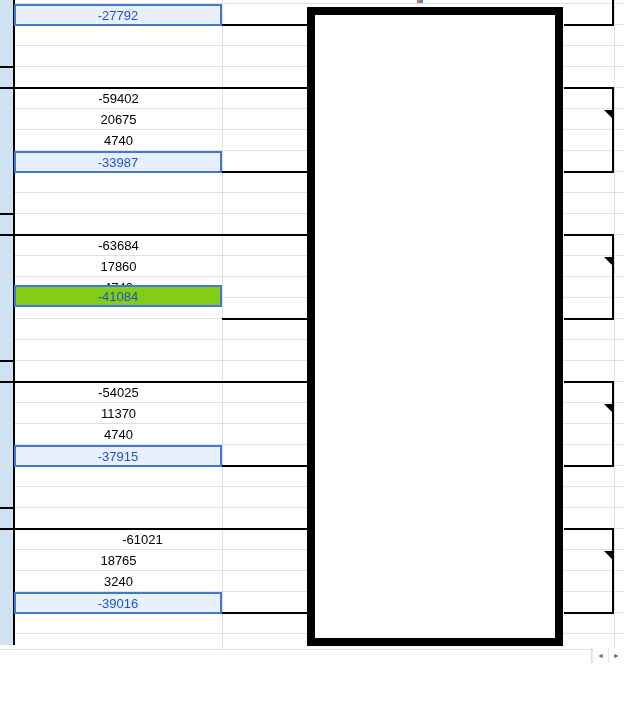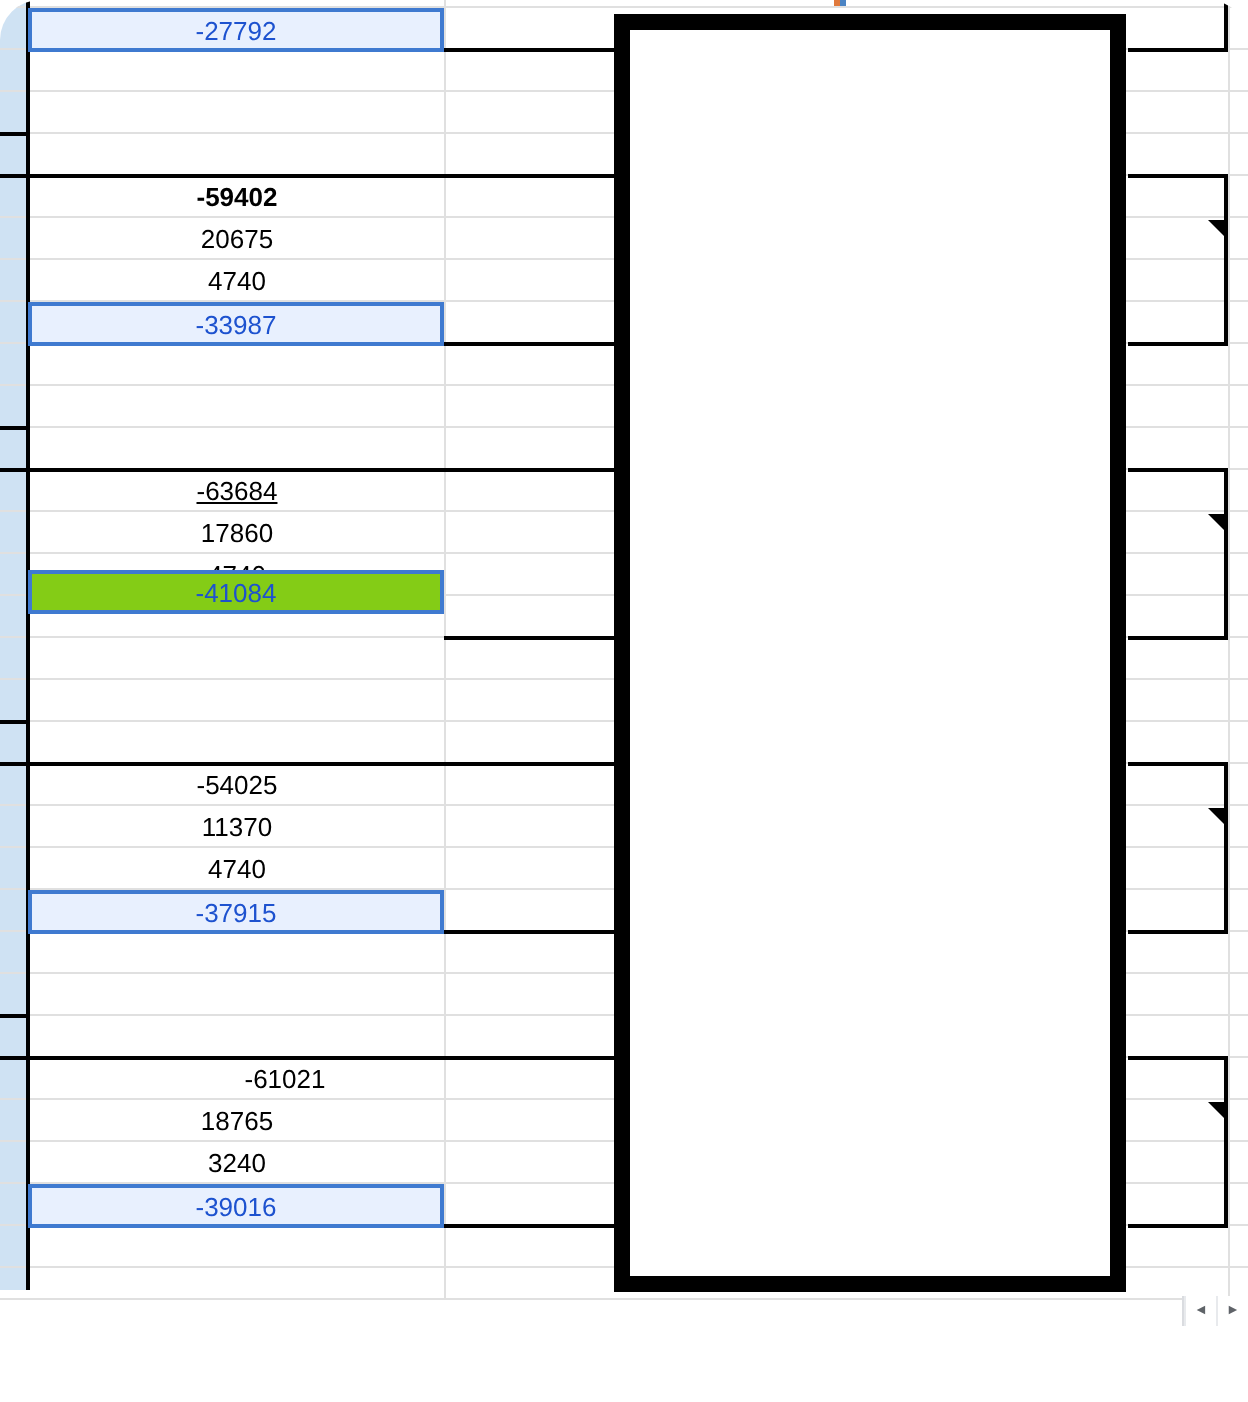--- a/index.html
+++ b/index.html
@@ -1,17 +1,17 @@
 <!DOCTYPE html>
 <html><head>
 <meta charset="utf-8">
 <style>
   html,body{margin:0;padding:0;background:#fff;}
   #app{position:relative;width:624px;height:701px;overflow:hidden;
-       font-family:"Liberation Sans","DejaVu Sans",sans-serif;background:#fff;border-radius:20px;}
+       font-family:"Liberation Sans","DejaVu Sans",sans-serif;background:#fff;}
   #sheet{position:absolute;left:0;top:0;width:624px;height:650px;overflow:hidden;background:#fff;}
   .strip{position:absolute;left:0;top:0;width:13px;height:645px;z-index:1;}
   .gridline-h{position:absolute;left:0;width:624px;height:1px;z-index:2;}
   .gridline-v{position:absolute;top:0;width:1px;z-index:2;}
   .blackline{position:absolute;background:#000;z-index:3;}
   .cell-value{position:absolute;left:15px;width:207px;height:21px;line-height:21px;
       text-align:center;font-size:13px;color:#000;z-index:4;}
   .cell-highlight{position:absolute;left:14px;width:208px;height:22px;line-height:19px;
       text-align:center;font-size:13px;box-sizing:border-box;border:2px solid;z-index:4;}
   .note-tri{position:absolute;width:0;height:0;border-left:8px solid transparent;
@@ -98,25 +98,25 @@
         <div class="blackline" style="left: 0px; top: 360px; width: 15px; height: 2px;"></div>
         <div class="blackline" style="left: 0px; top: 507px; width: 15px; height: 2px;"></div>
         <div class="blackline" style="left: 612px; top: 0px; width: 2px; height: 25px;"></div>
         <div class="blackline" style="left: 612px; top: 88px; width: 2px; height: 84px;"></div>
         <div class="blackline" style="left: 612px; top: 235px; width: 2px; height: 84px;"></div>
         <div class="blackline" style="left: 612px; top: 382px; width: 2px; height: 84px;"></div>
         <div class="blackline" style="left: 612px; top: 529px; width: 2px; height: 84px;"></div>
       </div>
     <div id="cell-layer">
         <div class="cell-highlight" style="top: 4px; background: rgb(232, 240, 254); border-color: rgb(63, 122, 208); color: rgb(29, 82, 207);">-27792</div>
-        <div class="cell-value" style="top: 88px; font-weight: bold;">-59402</div>
+        <div class="cell-value" style="top: 88px;">-59402</div>
         <div class="cell-value" style="top: 109px;">20675</div>
         <div class="cell-value" style="top: 130px;">4740</div>
         <div class="cell-highlight" style="top: 151px; background: rgb(232, 240, 254); border-color: rgb(63, 122, 208); color: rgb(29, 82, 207);">-33987</div>
-        <div class="cell-value" style="top: 235px; text-decoration: underline;">-63684</div>
+        <div class="cell-value" style="top: 235px;">-63684</div>
         <div class="cell-value" style="top: 256px;">17860</div>
         <div class="cell-value" style="top: 277px;">4740</div>
         <div class="cell-highlight" style="top: 285px; background: #84cc16; border-color: rgb(63, 122, 208); color: rgb(29, 82, 207);">-41084</div>
         <div class="cell-value" style="top: 382px;">-54025</div>
         <div class="cell-value" style="top: 403px;">11370</div>
         <div class="cell-value" style="top: 424px;">4740</div>
         <div class="cell-highlight" style="top: 445px; background: rgb(232, 240, 254); border-color: rgb(63, 122, 208); color: rgb(29, 82, 207);">-37915</div>
         <div class="cell-value" style="top: 529px; padding-left: 24px;">-61021</div>
         <div class="cell-value" style="top: 550px;">18765</div>
         <div class="cell-value" style="top: 571px;">3240</div>

